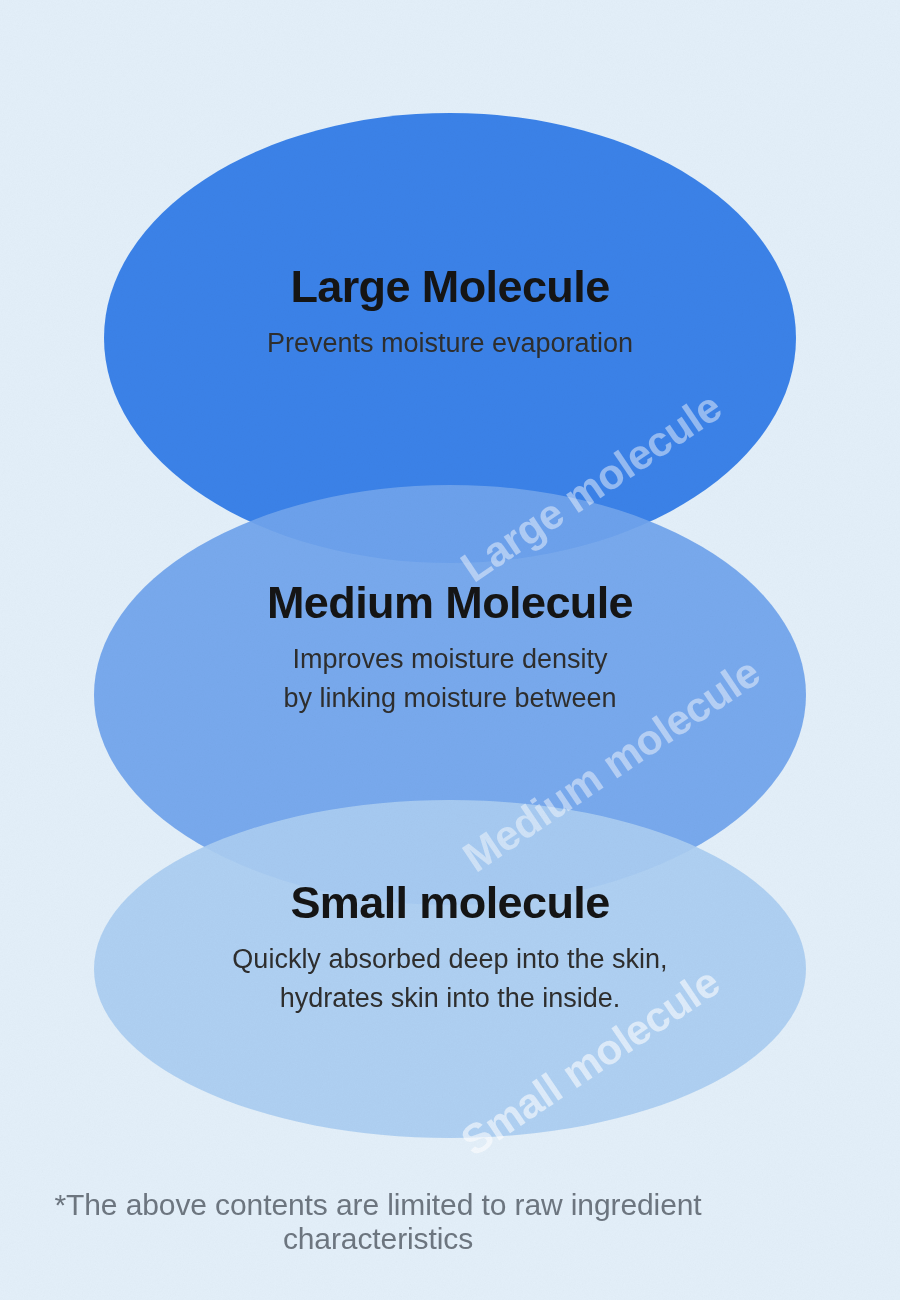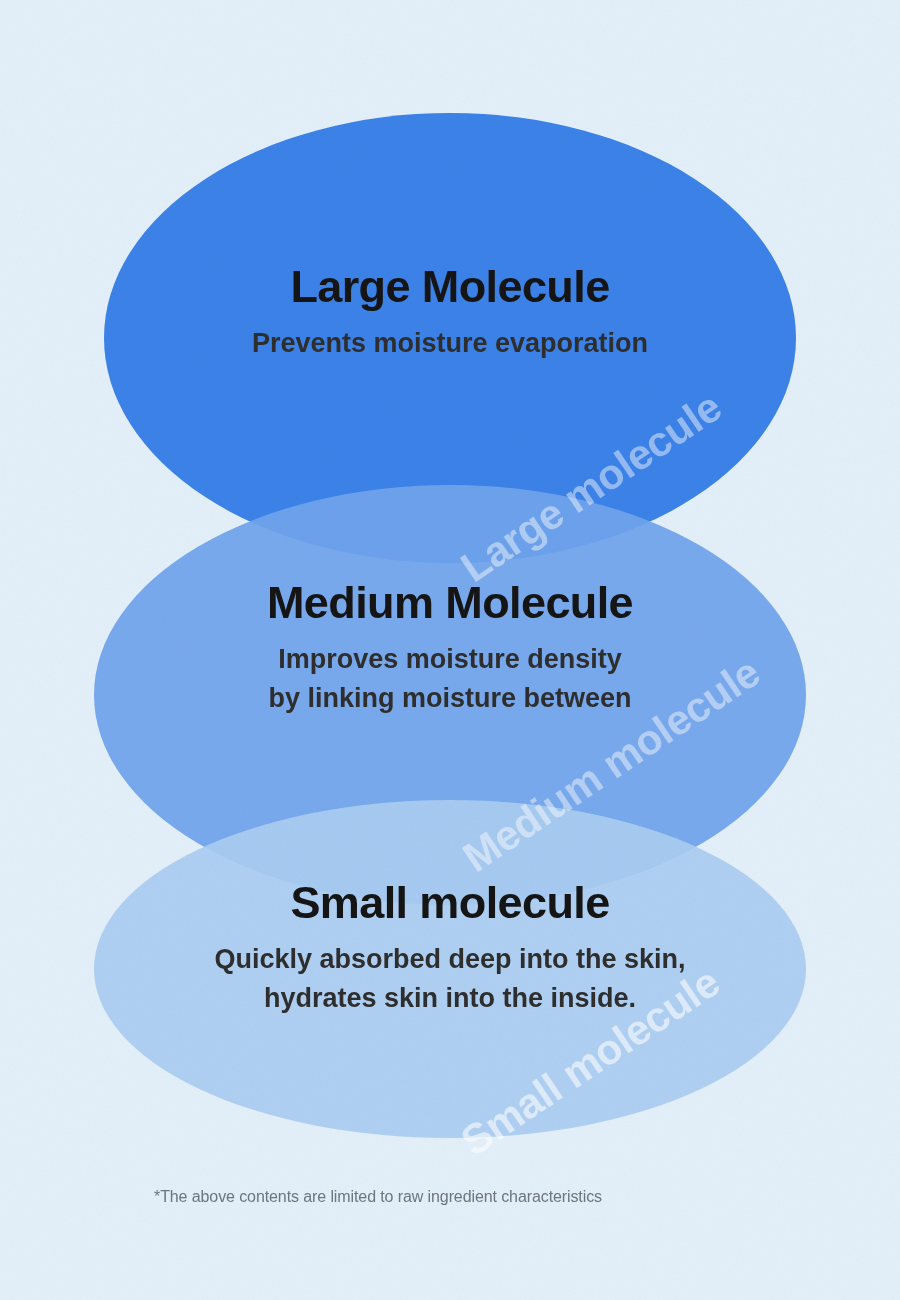--- a/index.html
+++ b/index.html
@@ -69,21 +69,21 @@
   .molecule-title {
     font-weight: 700;
     font-size: 45px;
     letter-spacing: -0.6px;
     color: #151515;
     line-height: 1.12;
   }
 
   .molecule-desc {
     font-size: 27px;
-    font-weight: 700;
+    font-weight: 400;
     color: #2e2e2e;
     line-height: 1.42;
     margin-top: 12px;
   }
 
   .molecule-desc span { display: block; }
 
   #copy-large  { top: 262px; }
   #copy-medium { top: 578px; }
   #copy-small  { top: 878px; }
@@ -105,21 +105,21 @@
   #watermark-medium { left: 468px; top: 838px; transform: rotate(-34deg); }
   #watermark-small  { left: 466px; top: 1122px; transform: rotate(-34deg); color: rgba(255,255,255,.58); }
 
   
   #footer-note {
     position: absolute;
     top: 1188px;
     left: 0;
     width: 756px;
     text-align: center;
-    font-size: 16px;
+    font-size: 30px;
     color: #6d7680;
     letter-spacing: -0.1px;
     z-index: 30;
   }
 </style>
 </head>
 <body style="background: rgb(227, 239, 249);">
 
 <div id="stage">
 

